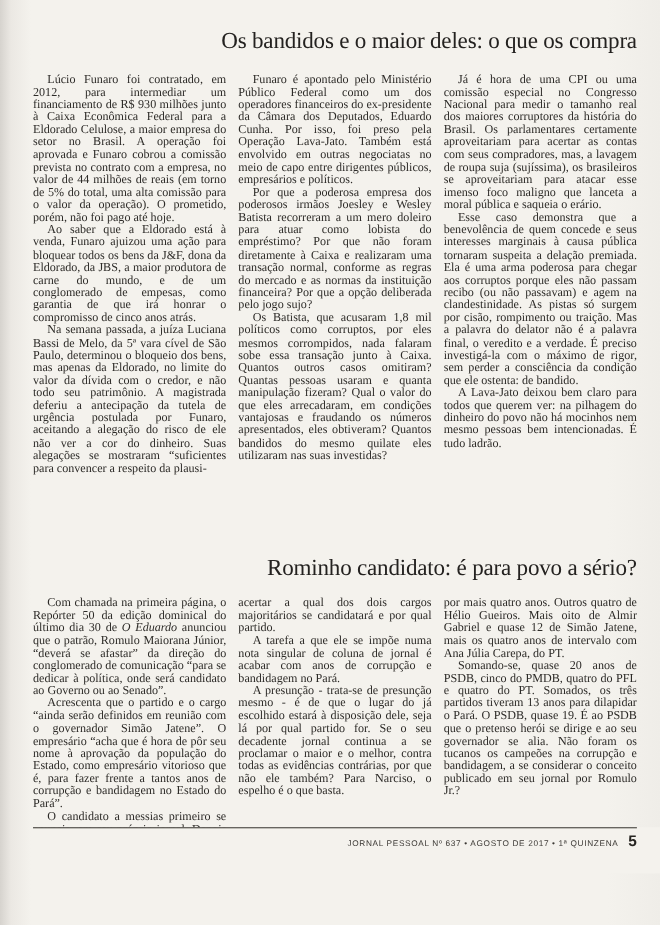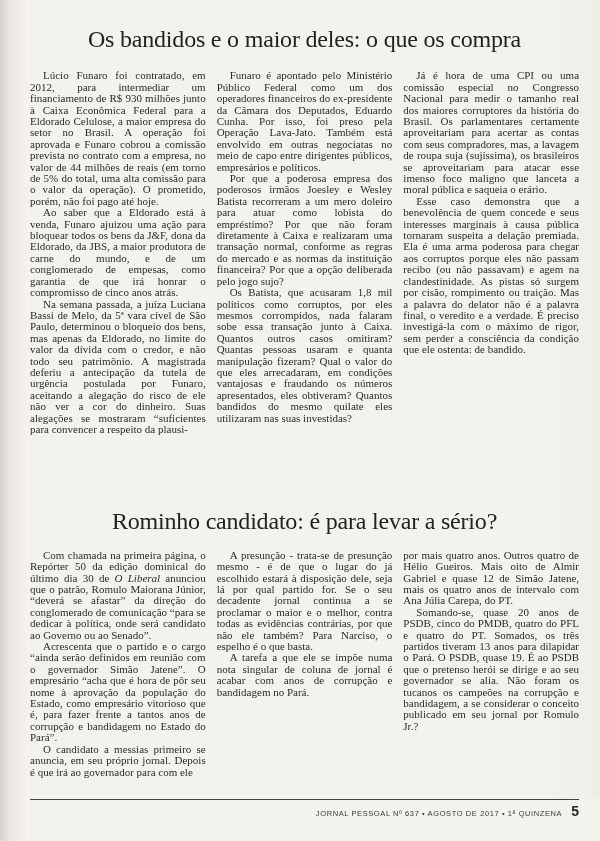--- a/index.html
+++ b/index.html
@@ -6,35 +6,35 @@
   .page{
     position:relative;
     width:600px;height:841px;box-sizing:border-box;
     padding:20px 21px 0 30px;
     background:linear-gradient(90deg,#d6d3ce 0px,#ebe8e3 10px,#f4f2ed 28px,#f4f2ed 92%,#efede8 100%);
     color:#2d2b28;
     font-family:"Liberation Serif",serif;
     overflow:hidden;
   }
   .article-title{
-    font-size:24px;font-weight:400;text-align:center;
+    font-size:21px;font-weight:400;text-align:right;
     letter-spacing:-0.2px;color:#242220;margin:0;
     line-height:1.1;
   }
   .title-1{margin:6px 0 18px 0;}
   .title-2{margin:14px 0 15px 0;}
   .cols{display:flex;gap:11px;text-align:justify;font-size:11px;line-height:11.4px;justify-content:space-between;}
   .cols-a1{height:424px;overflow:hidden;}
   .cols-a2{max-height:246px;overflow:hidden;}
   .col{flex:1 1 0;min-width:0;}
   .col p{margin:0;text-indent:13px;}
   .col p.cont{text-indent:0;}
   .arrow{font-family:"DejaVu Sans",sans-serif;font-size:12px;color:#191715;margin-left:2px;}
   .footer{
-    position:absolute;left:0;right:0;top:799px;height:42px;box-sizing:border-box;
+    position:absolute;left:0;right:0;top:752px;height:42px;box-sizing:border-box;
     padding:0 21px 0 30px;
     background:linear-gradient(90deg,#d6d3ce 0px,#ebe8e3 10px,#f4f2ed 28px,#f4f2ed 100%);
   }
   .footer-rule{border:0;border-top:1px solid #45423d;margin:0;}
   .footer-row{display:flex;justify-content:flex-end;align-items:baseline;gap:9px;padding-top:3px;}
   .footer-text{font-family:"Liberation Sans",sans-serif;font-size:7.5px;letter-spacing:0.6px;color:#3b3834;}
   .page-number{font-family:"Liberation Sans",sans-serif;font-size:14px;font-weight:bold;color:#262421;}
 </style>
 </head>
 <body>
@@ -50,35 +50,37 @@
         <p>Na semana passada, a juíza Luciana Bassi de Melo, da 5ª vara cível de São Paulo, determinou o bloqueio dos bens, mas apenas da Eldorado, no limite do valor da dívida com o credor, e não todo seu patrimônio. A magistrada deferiu a antecipação da tutela de urgência postulada por Funaro, aceitando a alegação do risco de ele não ver a cor do dinheiro. Suas alegações se mostraram “suficientes para convencer a respeito da plausi-</p>
       </div>
       <div class="col">
         <p>Funaro é apontado pelo Ministério Público Federal como um dos operadores financeiros do ex-presidente da Câmara dos Deputados, Eduardo Cunha. Por isso, foi preso pela Operação Lava-Jato. Também está envolvido em outras negociatas no meio de capo entre dirigentes públicos, empresários e políticos.</p>
         <p>Por que a poderosa empresa dos poderosos irmãos Joesley e Wesley Batista recorreram a um mero doleiro para atuar como lobista do empréstimo? Por que não foram diretamente à Caixa e realizaram uma transação normal, conforme as regras do mercado e as normas da instituição financeira? Por que a opção deliberada pelo jogo sujo?</p>
         <p>Os Batista, que acusaram 1,8 mil políticos como corruptos, por eles mesmos corrompidos, nada falaram sobe essa transação junto à Caixa. Quantos outros casos omitiram? Quantas pessoas usaram e quanta manipulação fizeram? Qual o valor do que eles arrecadaram, em condições vantajosas e fraudando os números apresentados, eles obtiveram? Quantos bandidos do mesmo quilate eles utilizaram nas suas investidas?</p>
       </div>
       <div class="col">
         <p>Já é hora de uma CPI ou uma comissão especial no Congresso Nacional para medir o tamanho real dos maiores corruptores da história do Brasil. Os parlamentares certamente aproveitariam para acertar as contas com seus compradores, mas, a lavagem de roupa suja (sujíssima), os brasileiros se aproveitariam para atacar esse imenso foco maligno que lanceta a moral pública e saqueia o erário.</p>
         <p>Esse caso demonstra que a benevolência de quem concede e seus interesses marginais à causa pública tornaram suspeita a delação premiada. Ela é uma arma poderosa para chegar aos corruptos porque eles não passam recibo (ou não passavam) e agem na clandestinidade. As pistas só surgem por cisão, rompimento ou traição. Mas a palavra do delator não é a palavra final, o veredito e a verdade. É preciso investigá-la com o máximo de rigor, sem perder a consciência da condição que ele ostenta: de bandido.</p>
+        <p>A Lava-Jato deixou bem claro para todos que querem ver: na pilhagem do dinheiro do povo não há mocinhos nem mesmo pessoas bem intencionadas. É tudo ladrão.</p>
       </div>
     </div>
   </div>
 
   <div>
-    <h1 class="article-title title-2">Rominho candidato: é para levar a sério?</h1>
+    <h1 class="article-title title-2">Rominho candidato: é para povo a sério?</h1>
     <div class="cols cols-a2">
       <div class="col">
-        <p><span>Com chamada na primeira página, o Repórter 50 da edição dominical do último dia 30 de </span><i>O Liberal</i><span> anunciou que o patrão, Romulo Maiorana Júnior, “deverá se afastar” da direção do conglomerado de comunicação “para se dedicar à política, onde será candidato ao Governo ou ao Senado”.</span></p>
+        <p><span>Com chamada na primeira página, o Repórter 50 da edição dominical do último dia 30 de </span><i>O Eduardo</i><span> anunciou que o patrão, Romulo Maiorana Júnior, “deverá se afastar” da direção do conglomerado de comunicação “para se dedicar à política, onde será candidato ao Governo ou ao Senado”.</span></p>
         <p>Acrescenta que o partido e o cargo “ainda serão definidos em reunião com o governador Simão Jatene”. O empresário “acha que é hora de pôr seu nome à aprovação da população do Estado, como empresário vitorioso que é, para fazer frente a tantos anos de corrupção e bandidagem no Estado do Pará”.</p>
         <p>O candidato a messias primeiro se anuncia, em seu próprio jornal. Depois é que irá ao governador para com ele</p>
       </div>
       <div class="col">
+        <p class="cont">acertar a qual dos dois cargos majoritários se candidatará e por qual partido.</p>
+        <p>A tarefa a que ele se impõe numa nota singular de coluna de jornal é acabar com anos de corrupção e bandidagem no Pará.</p>
         <p>A presunção - trata-se de presunção mesmo - é de que o lugar do já escolhido estará à disposição dele, seja lá por qual partido for. Se o seu decadente jornal continua a se proclamar o maior e o melhor, contra todas as evidências contrárias, por que não ele também? Para Narciso, o espelho é o que basta.</p>
-        <p>A tarefa a que ele se impõe numa nota singular de coluna de jornal é acabar com anos de corrupção e bandidagem no Pará.</p>
       </div>
       <div class="col">
         <p class="cont">por mais quatro anos. Outros quatro de Hélio Gueiros. Mais oito de Almir Gabriel e quase 12 de Simão Jatene, mais os quatro anos de intervalo com Ana Júlia Carepa, do PT.</p>
         <p>Somando-se, quase 20 anos de PSDB, cinco do PMDB, quatro do PFL e quatro do PT. Somados, os três partidos tiveram 13 anos para dilapidar o Pará. O PSDB, quase 19. É ao PSDB que o pretenso herói se dirige e ao seu governador se alia. Não foram os tucanos os campeões na corrupção e bandidagem, a se considerar o conceito publicado em seu jornal por Romulo Jr.?</p>
       </div>
     </div>
   </div>
 
   <div class="footer">
     <hr class="footer-rule">

